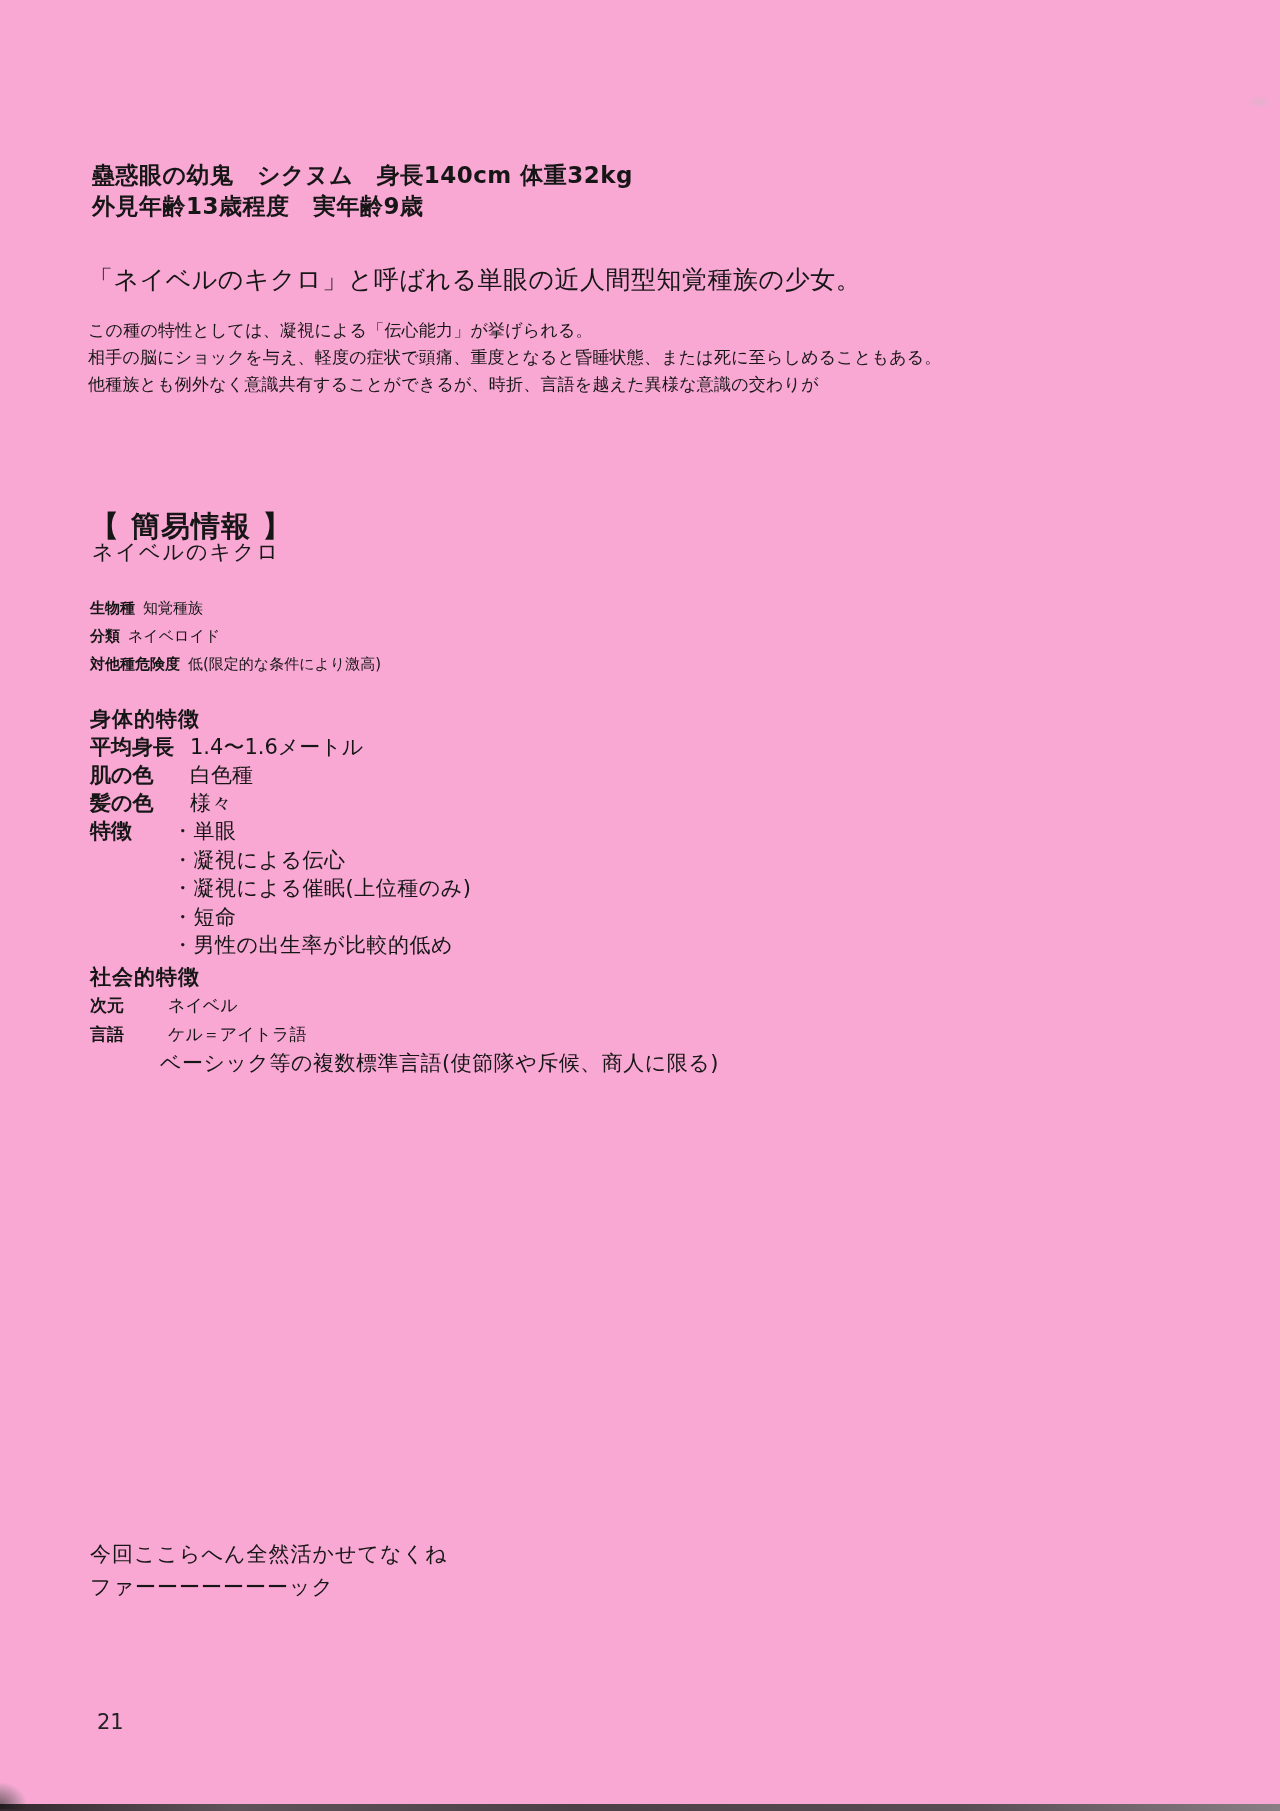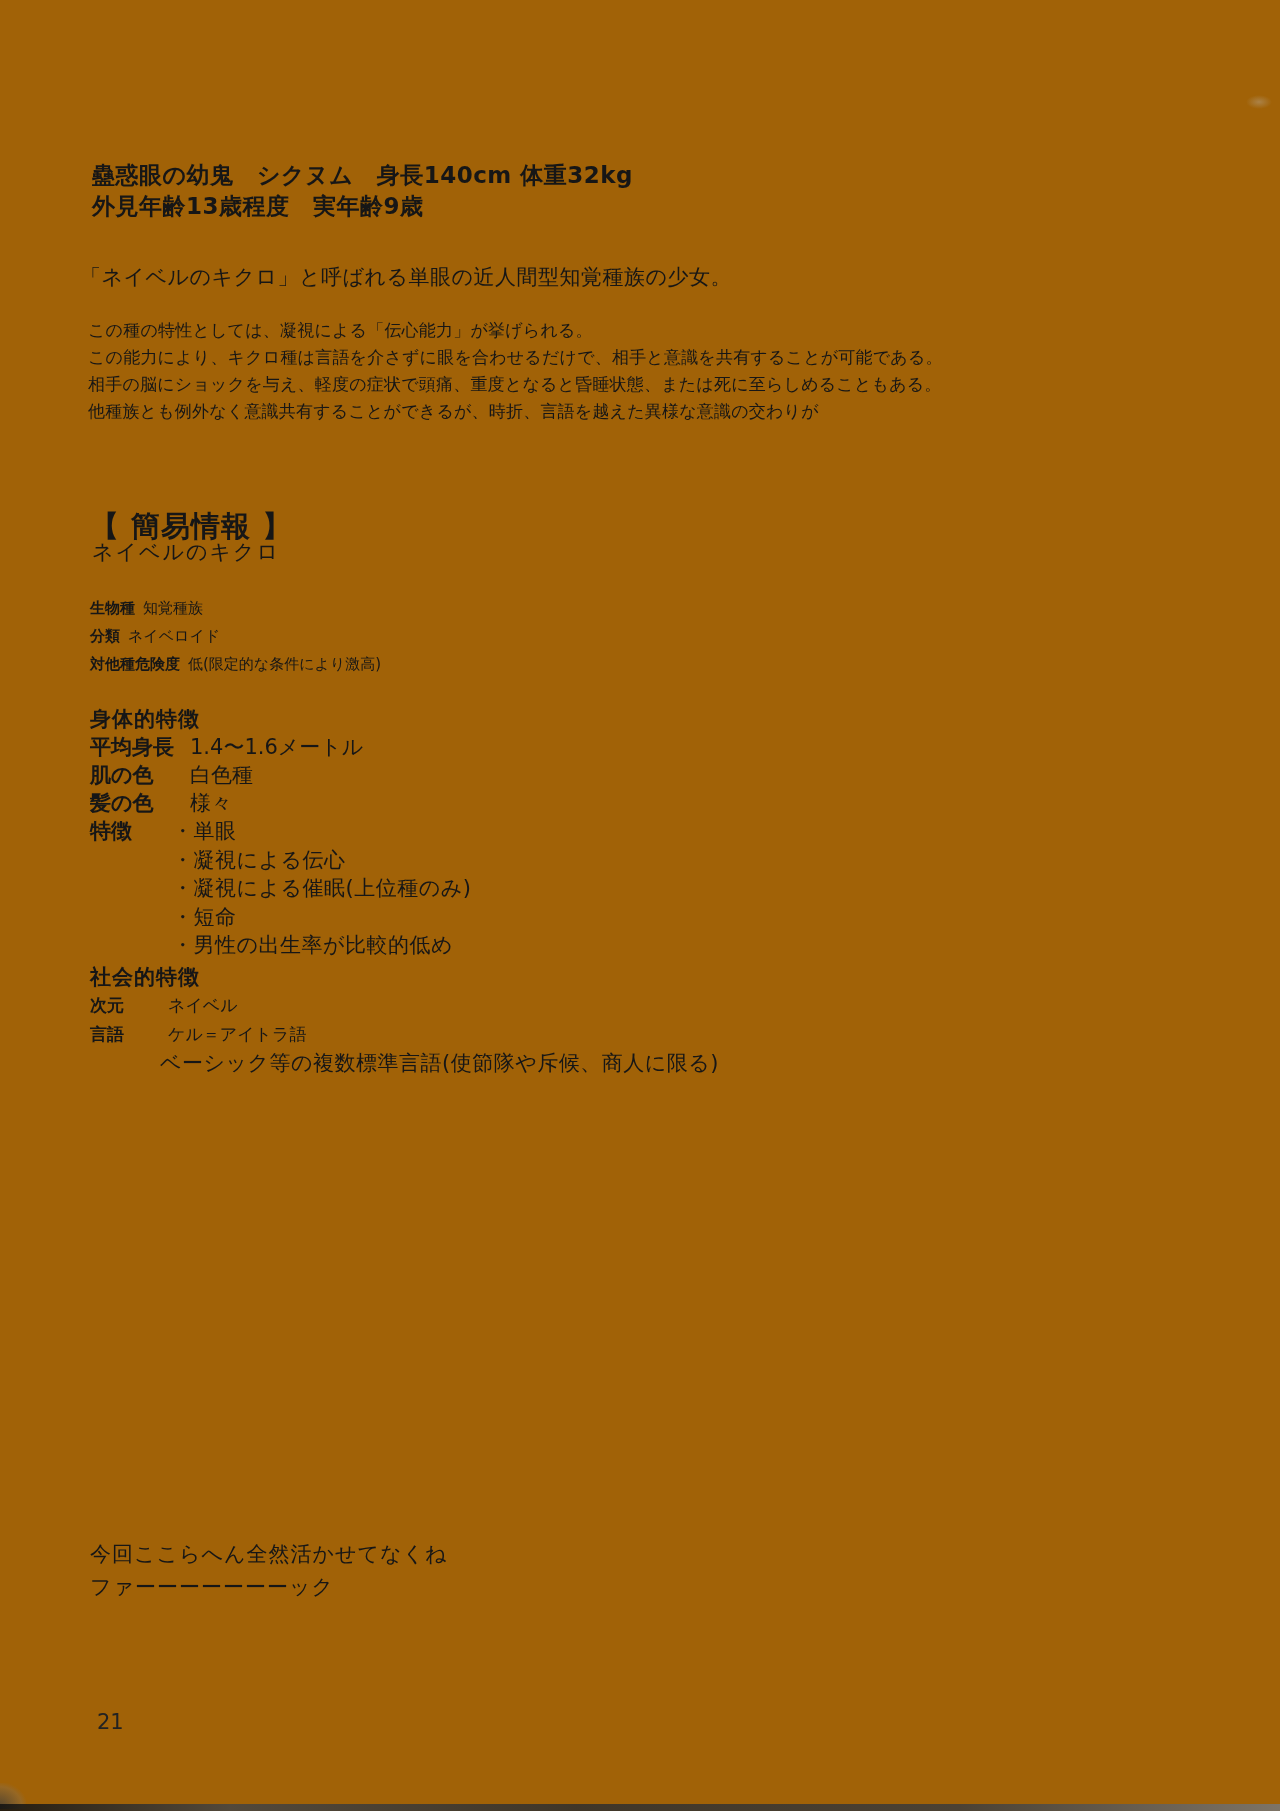--- a/index.html
+++ b/index.html
@@ -5,31 +5,31 @@
   html,body{margin:0;padding:0;}
   body{
     background:#e8e8e8;
     font-family:"DejaVu Sans","Liberation Sans",sans-serif;
   }
   .page{
     position:relative;
     width:1280px;
     height:1811px;
     margin:0 auto;
-    background:#a16207;
+    background:#f9a8d4;
     color:#161616;
     overflow:hidden;
   }
   .abs{position:absolute;}
 
   
   .title-block{top:160px;left:92px;font-size:23px;line-height:31px;font-weight:bold;letter-spacing:0.5px;}
 
   
-  .intro{top:263px;left:80px;font-size:21px;letter-spacing:0.5px;}
+  .intro{top:263px;left:88px;font-size:25px;letter-spacing:0.5px;}
 
   
   .desc{top:317px;left:88px;font-size:17px;line-height:27px;letter-spacing:0.2px;}
 
   
   .info-heading{top:507px;left:90px;font-size:29px;font-weight:bold;letter-spacing:1px;}
   .info-name{top:538px;left:92px;font-size:21px;letter-spacing:2px;}
 
   .class-rows{top:594px;left:90px;font-size:15px;line-height:28px;}
   .row .lbl{font-weight:bold;margin-right:8px;}
@@ -76,21 +76,20 @@
 
   <div class="abs title-block">
     <div>蠱惑眼の幼鬼　シクヌム　身長140cm 体重32kg</div>
     <div>外見年齢13歳程度　実年齢9歳</div>
   </div>
 
   <div class="abs intro">「ネイベルのキクロ」と呼ばれる単眼の近人間型知覚種族の少女。</div>
 
   <div class="abs desc">
     <div>この種の特性としては、凝視による「伝心能力」が挙げられる。</div>
-    <div>この能力により、キクロ種は言語を介さずに眼を合わせるだけで、相手と意識を共有することが可能である。</div>
     <div>相手の脳にショックを与え、軽度の症状で頭痛、重度となると昏睡状態、または死に至らしめることもある。</div>
     <div>他種族とも例外なく意識共有することができるが、時折、言語を越えた異様な意識の交わりが</div>
   </div>
 
   <div class="abs info-heading">【 簡易情報 】</div>
   <div class="abs info-name">ネイベルのキクロ</div>
 
   <div class="abs class-rows">
     <div class="row">
       <span class="lbl">生物種</span><span class="val">知覚種族</span>

